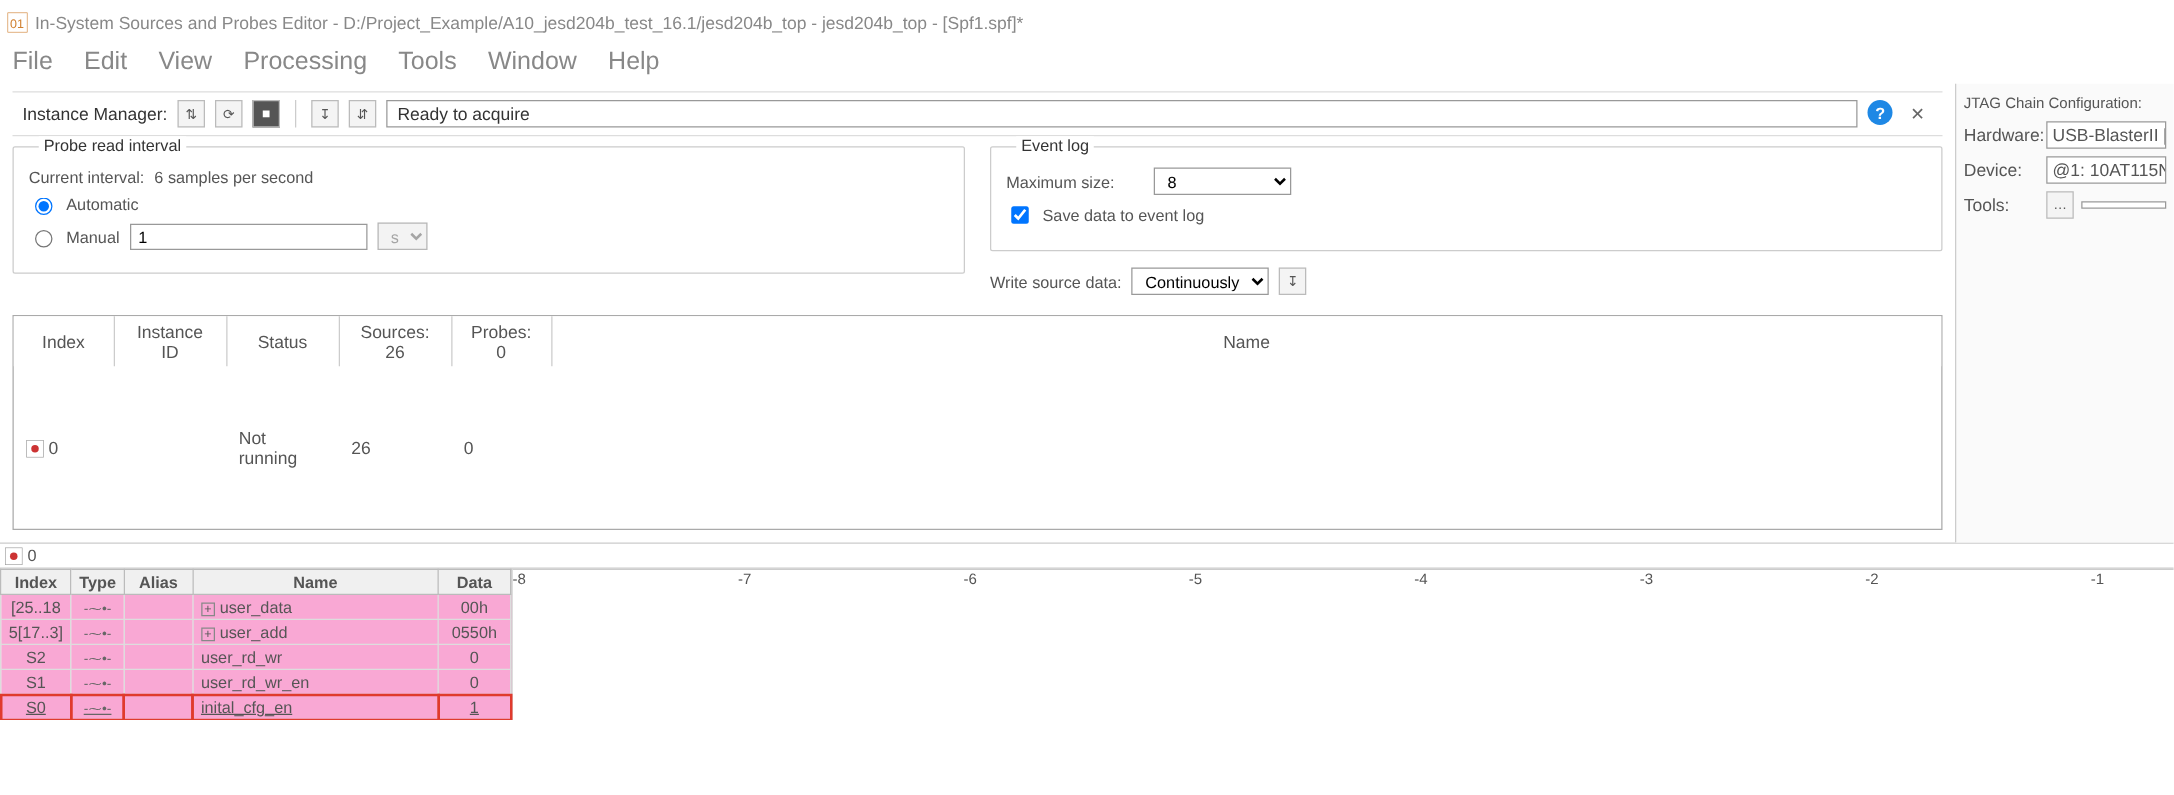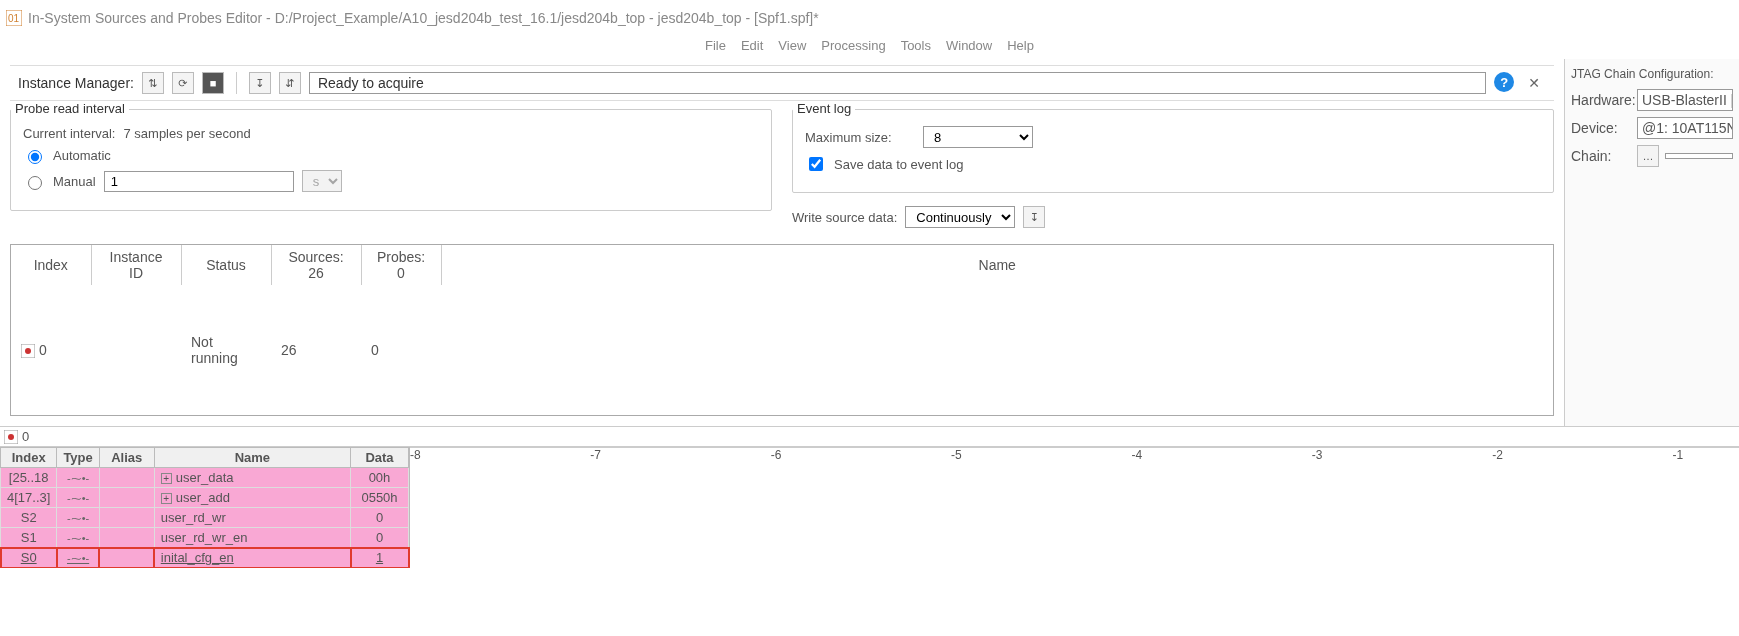--- a/index.html
+++ b/index.html
@@ -1,33 +1,33 @@
 <!DOCTYPE html>
 <html><head>
 <meta charset="utf-8">
 <style>
   * { box-sizing: border-box; font-family: "Segoe UI", Tahoma, sans-serif; }
   body { margin: 0; background: #fff; font-size: 13px; color: #555; }
   .titlebar { display:flex; align-items:center; padding:4px 6px; color:#888; font-size:14px; }
   .titlebar .appicon { width:16px; height:28px; margin-right:6px; display:inline-flex; align-items:center; justify-content:center; }
-  .menubar { display:flex; gap:15px; padding:2px 10px 6px 10px; color:#888; font-size:13px;justify-content:center; }
+  .menubar { display:flex; gap:25px; padding:2px 10px 6px 10px; color:#888; font-size:20px; }
   .menubar span { cursor:default; }
   .toolbar-row { display:flex; align-items:stretch; border-top:1px solid #ddd; border-bottom:1px solid #ddd; padding:6px 8px; gap:8px; }
   .toolbar-row .label { font-size:14px; color:#333; display:flex; align-items:center; }
   .tb-btn { width:22px; height:22px; border:1px solid #bbb; background:#f4f4f4; display:inline-flex; align-items:center; justify-content:center; font-size:11px; color:#555; }
   .tb-btn.dark { background:#555; color:#fff; }
   .divider { width:1px; background:#ccc; margin:0 4px; }
   .status-box { flex:1; border:1px solid #999; padding:2px 8px; font-size:14px; color:#333; background:#fff; display:flex; align-items:center; }
   .help-icon { width:20px; height:20px; border-radius:50%; background:#1e88e5; color:#fff; display:inline-flex; align-items:center; justify-content:center; font-size:13px; font-weight:bold; }
   .close-x { font-size:14px; color:#666; padding:0 6px; display:inline-flex; align-items:center; }
   .main-wrap { display:flex; }
   .left-panel { flex:1; padding:6px 10px 10px 10px; }
   .right-panel { width:175px; border-left:1px solid #ccc; padding:8px 6px; background:#fafafa; overflow:hidden; }
   .group { border:1px solid #ccc; border-radius:2px; padding:10px 12px 12px 12px; position:relative; margin-top:8px; }
-  .group > legend { position:absolute; top:-9px; left:0; background:#fff; padding:0 4px; font-size:13px; color:#333; }
+  .group > legend { position:absolute; top:-9px; left:20px; background:#fff; padding:0 4px; font-size:13px; color:#333; }
   .row { display:flex; align-items:center; gap:8px; margin:6px 0; }
   .radio, .checkbox { width:14px; height:14px; }
   select, input[type=text] { border:1px solid #999; padding:2px 6px; font-size:13px; background:#fff; }
   select { height:22px; }
   .two-col { display:flex; gap:20px; }
   .col { flex:1; }
   .instances-table { border:1px solid #aaa; margin-top:10px; }
   .instances-table table { border-collapse:collapse; width:100%; }
   .instances-table th { font-weight:normal; padding:4px 10px; border-right:1px solid #ccc; text-align:center; background:#fff; font-size:14px; }
   .instances-table th:last-child { border-right:none; }
@@ -89,21 +89,21 @@
       <span class="close-x">✕</span>
     </div>
 
     <div class="two-col">
 
       <div class="col">
         <div class="group">
           <legend>Probe read interval</legend>
           <div class="row">
             <span>Current interval:</span>
-            <span>7 samples per second</span>
+            <span>6 samples per second</span>
           </div>
           <div class="row">
             <input type="radio" class="radio" checked="" style="">
             <span>Automatic</span>
           </div>
           <div class="row">
             <input type="radio" class="radio" style="">
             <span>Manual</span>
             <input type="text" style="width: 190px;" value="1">
             <select style="width:40px;background:#eee" disabled=""><option>s</option></select>
@@ -164,21 +164,21 @@
     <div style="font-size:12px;margin-bottom:8px">JTAG Chain Configuration:</div>
     <div class="cfg-row">
       <label>Hardware:</label>
       <div class="field">USB-BlasterII [US</div>
     </div>
     <div class="cfg-row">
       <label>Device:</label>
       <div class="field">@1: 10AT115N(2</div>
     </div>
     <div class="cfg-row">
-      <label>Chain:</label>
+      <label>Tools:</label>
       <span class="tb-btn">…</span>
       <div class="field"></div>
     </div>
   </div>
 </div>
 
 <div class="sig-header">
   <svg width="14" height="14" style="margin-right:4px">
       <rect width="14" height="14" fill="#fff" stroke="#999"></rect>
       <circle cx="7" cy="7" r="3" fill="#c33"></circle>
@@ -199,21 +199,21 @@
       </thead>
       <tbody id="sig-rows">
           <tr>
             <td>[25..18</td>
             <td class="type-icon">-⁓•-</td>
             <td></td>
             <td class="name"><span class="expand-box">+</span>user_data</td>
             <td>00h</td>
           </tr>
           <tr>
-            <td>4[17..3]</td>
+            <td>5[17..3]</td>
             <td class="type-icon">-⁓•-</td>
             <td></td>
             <td class="name"><span class="expand-box">+</span>user_add</td>
             <td>0550h</td>
           </tr>
           <tr>
             <td>S2</td>
             <td class="type-icon">-⁓•-</td>
             <td></td>
             <td class="name">user_rd_wr</td>

